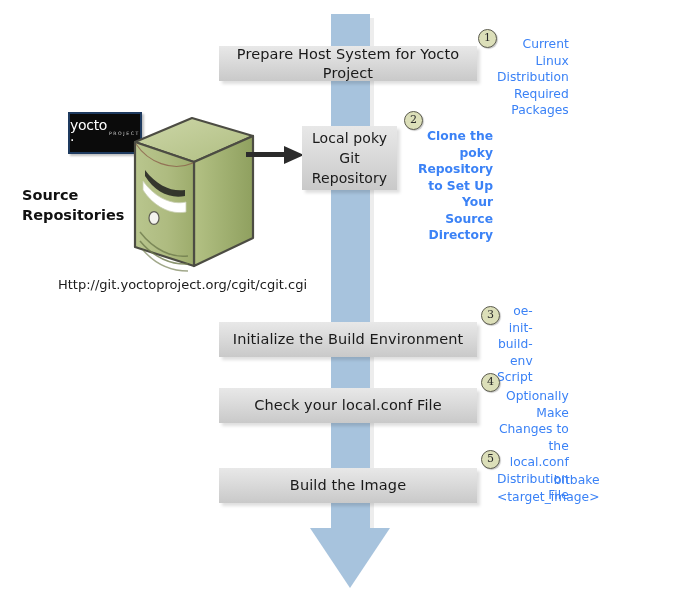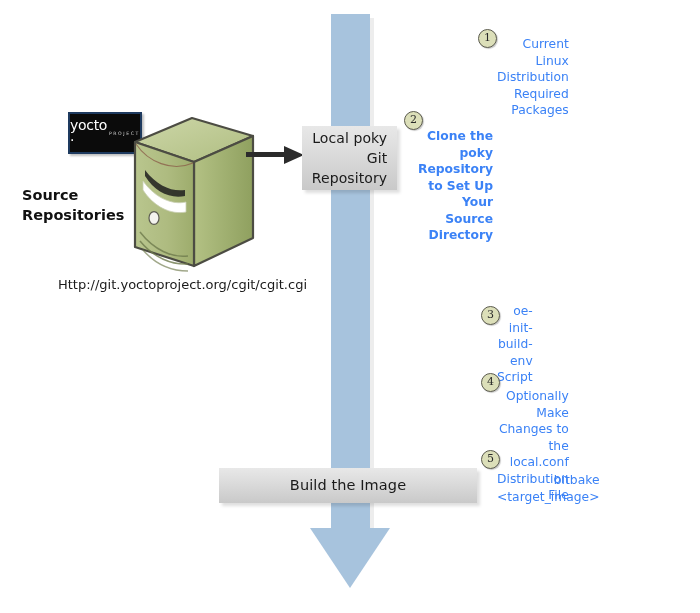--- a/index.html
+++ b/index.html
@@ -54,21 +54,21 @@
     color: #1a1a1a;
     display: flex;
     align-items: center;
     justify-content: center;
     text-align: center;
     font-size: 14.5px;
     line-height: 19px;
     letter-spacing: 0.1px;
   }
   #box-host   { left: 219px; top: 46px;  width: 258px; height: 35px; }
-  #box-poky   { left: 302px; top: 126px; width: 95px;  height: 64px; font-size: 14px; line-height: 20px; text-align: right; }
+  #box-poky   { left: 302px; top: 126px; width: 95px;  height: 64px; font-size: 14px; line-height: 20px; }
   #box-init   { left: 219px; top: 322px; width: 258px; height: 35px; }
   #box-conf   { left: 219px; top: 388px; width: 258px; height: 35px; }
   #box-build  { left: 219px; top: 468px; width: 258px; height: 35px; }
 
   
   .step {
     position: absolute;
   }
   .step-num {
     position: absolute;
@@ -222,23 +222,26 @@
 
   <div id="git-url" class="nosel">Http://git.yoctoproject.org/cgit/cgit.cgi</div>
 
   <div id="arrow-to-poky">
     <svg width="60" height="26" viewBox="0 0 60 26" xmlns="http://www.w3.org/2000/svg">
       <rect x="0" y="9" width="40" height="5" fill="#2b2b2b"></rect>
       <polygon points="38,3 58,12 38,21" fill="#2b2b2b"></polygon>
     </svg>
   </div>
 
+  <div class="pbox nosel" id="box-host">Prepare Host System for Yocto Project</div>
   <div class="pbox nosel" id="box-poky" style="white-space: pre-line;">Local poky
 Git
 Repository</div>
+  <div class="pbox nosel" id="box-init">Initialize the Build Environment</div>
+  <div class="pbox nosel" id="box-conf">Check your local.conf File</div>
   <div class="pbox nosel" id="box-build">Build the Image</div>
 
   <div class="step" id="step1">
     <div class="step-num nosel">1</div>
     <div class="step-text nosel">Current Linux
 Distribution
 Required Packages</div>
   </div>
 
   <div class="step" id="step2">

